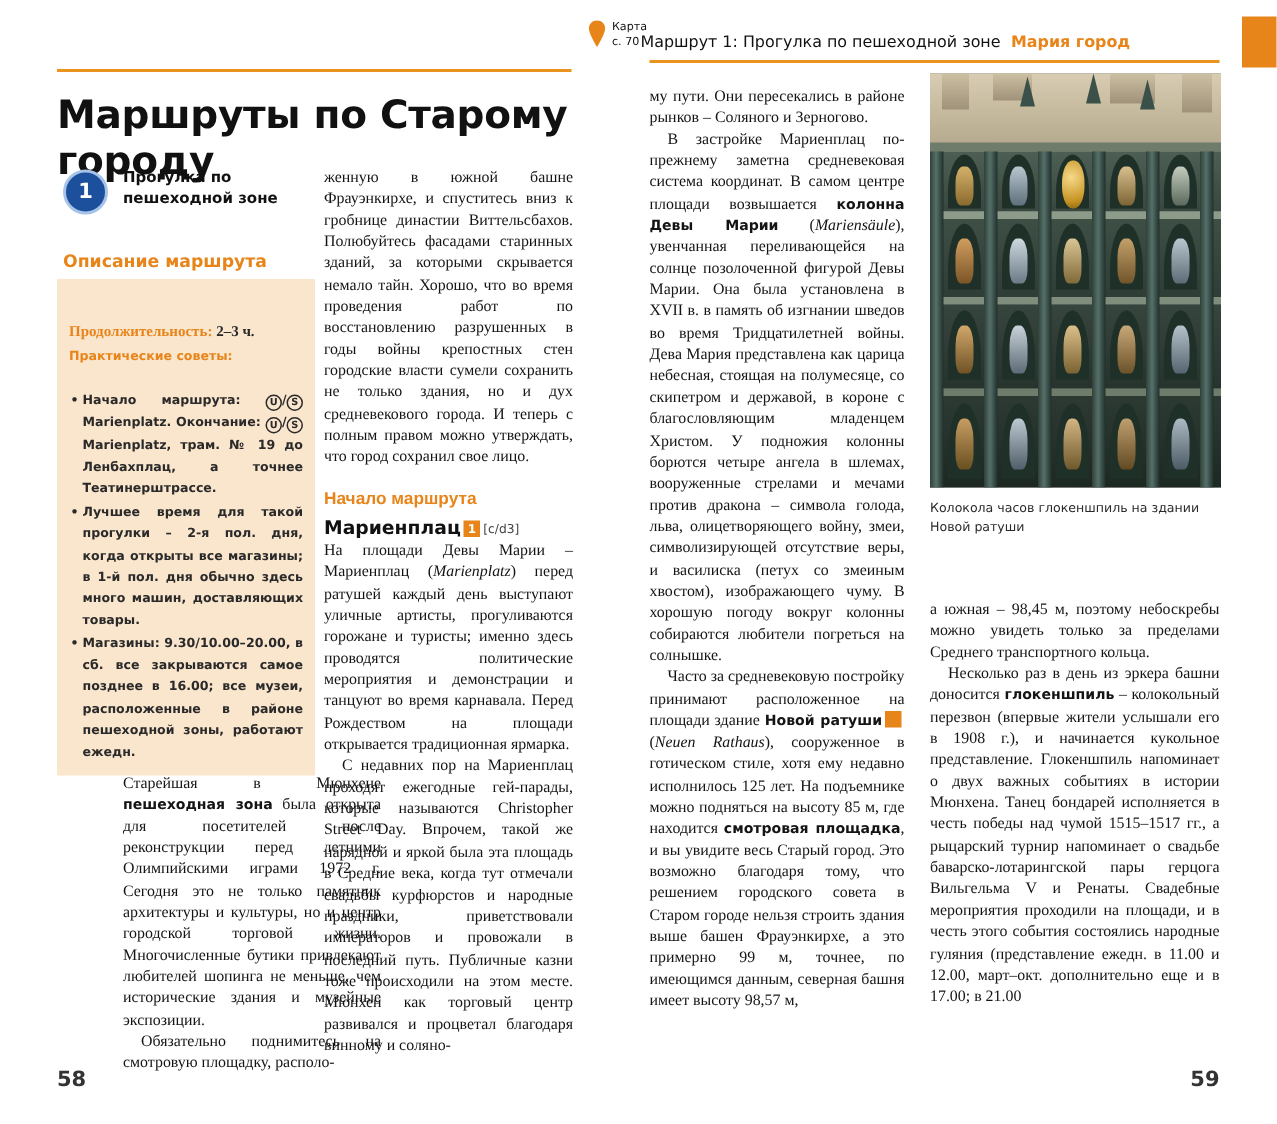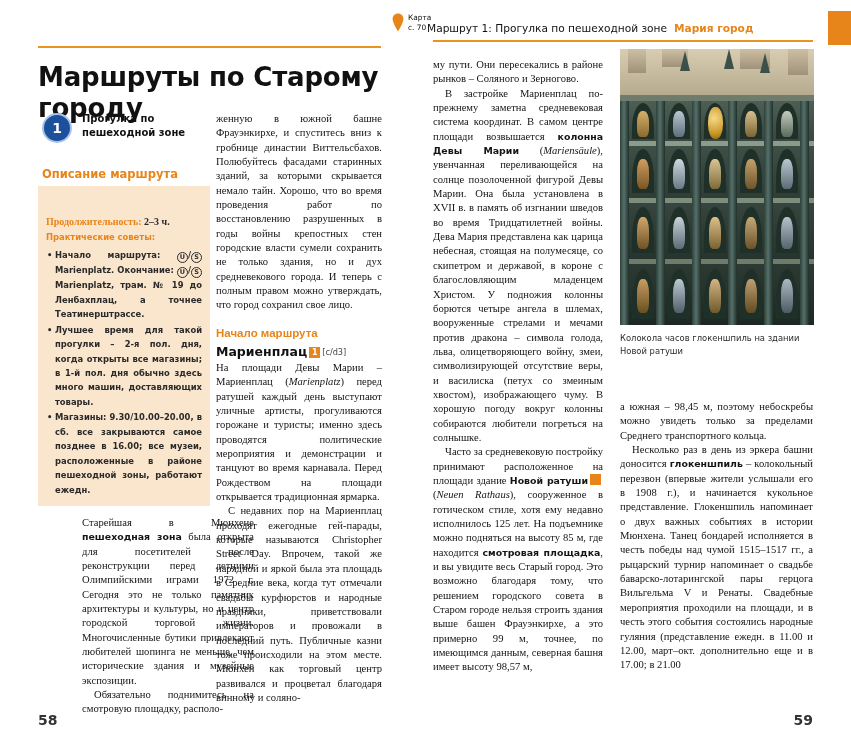--- a/index.html
+++ b/index.html
@@ -114,21 +114,21 @@
     color: #2a2a2a;
     font-weight: bold;
   }
   .info-box .tips-head {
     color: #e8851a;
     font-weight: bold;
     font-size: 8.4px;
     line-height: 1.7;
   }
   .info-box ul {
-    margin: 4px 0 0 0;
+    margin: 15px 0 0 0;
     padding: 0 0 0 9px;
     list-style: none;
   }
   .info-box li {
     position: relative;
     font-size: 8.4px;
     font-weight: bold;
     line-height: 1.72;
     color: #2a2a2a;
     margin-bottom: 1px;

